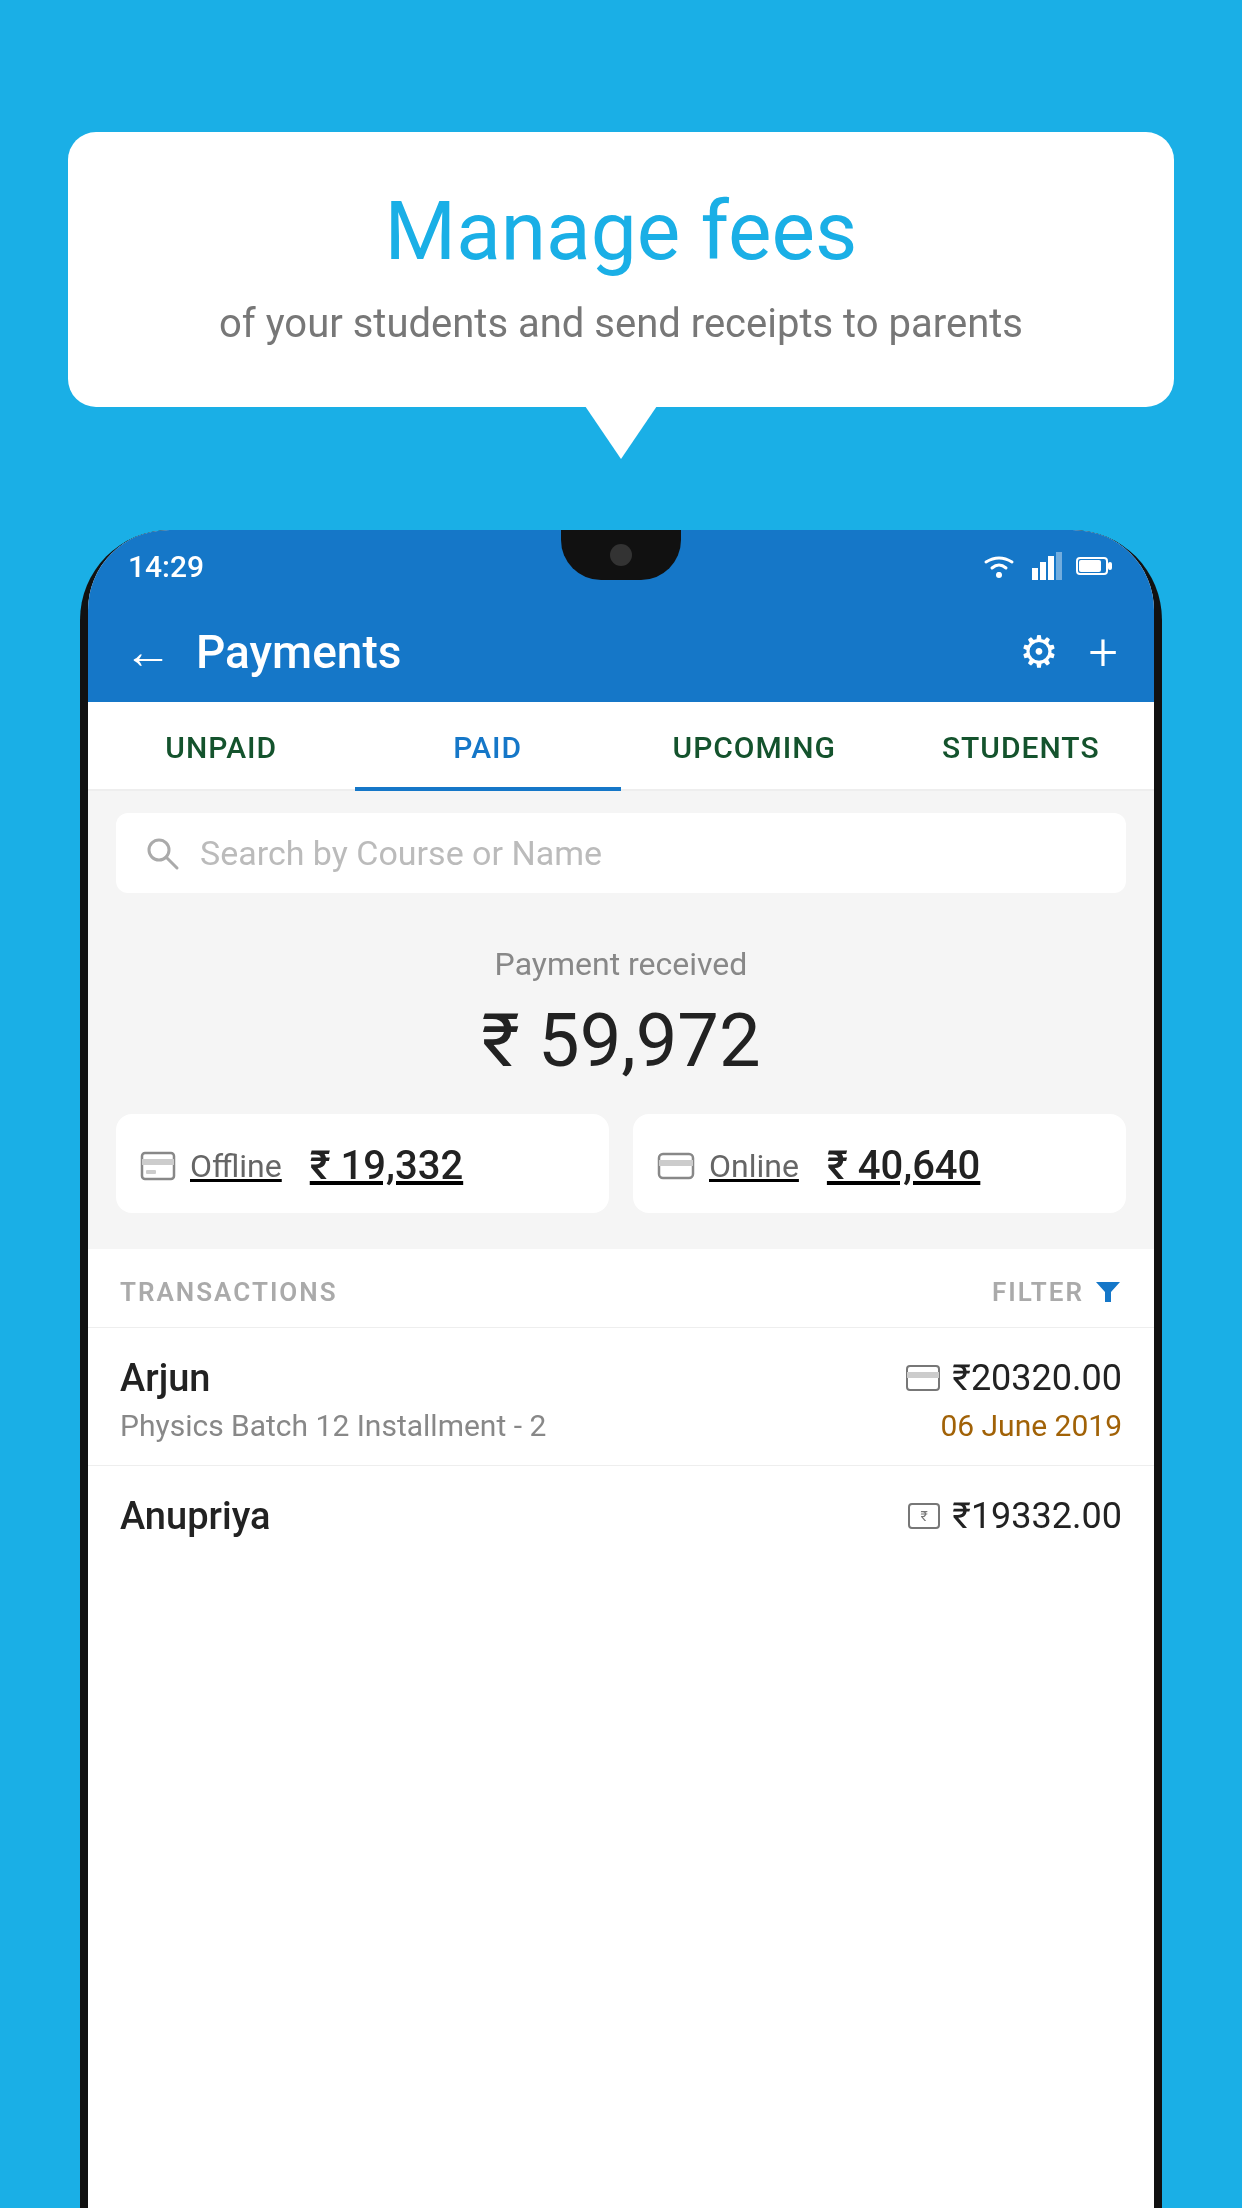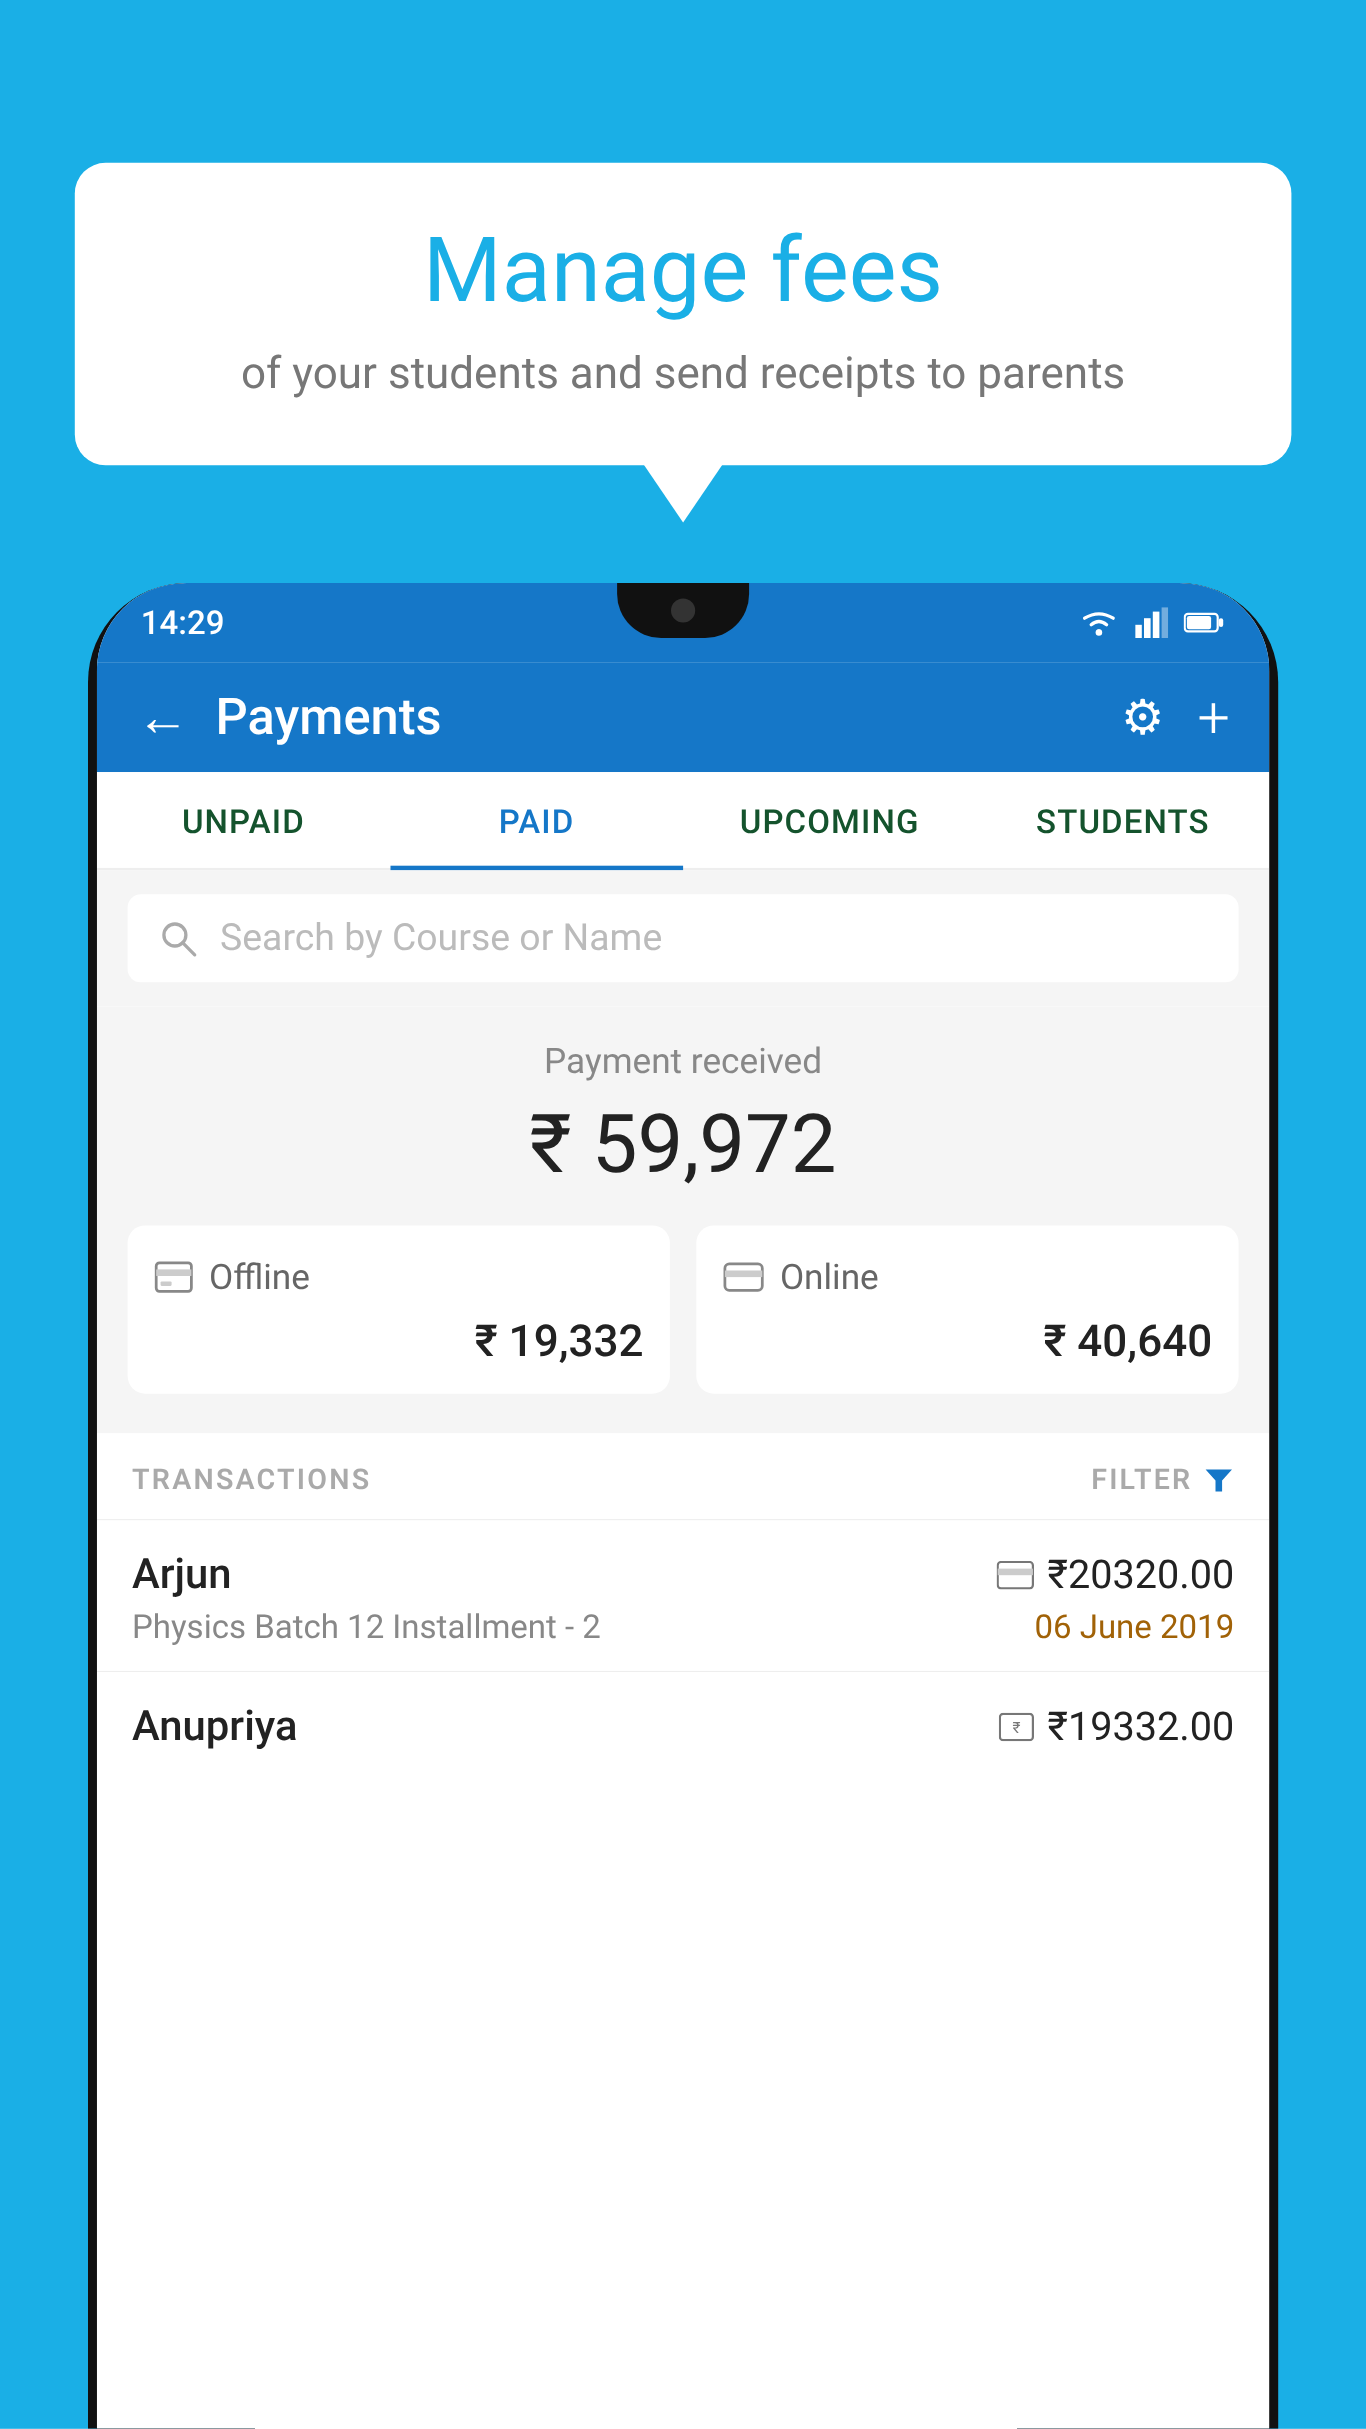--- a/index.html
+++ b/index.html
@@ -9,21 +9,21 @@
       height: 2208px;
       background-color: #1AAFE6;
       font-family: 'Roboto', Arial, sans-serif;
       overflow: hidden;
       position: relative;
     }
 
     
     .speech-bubble {
       position: absolute;
-      top: 148px;
+      top: 132px;
       left: 68px;
       right: 68px;
       background: white;
       border-radius: 28px;
       padding: 54px 60px 60px;
       text-align: center;
     }
     .speech-bubble::after {
       content: '';
       position: absolute;
@@ -203,22 +203,23 @@
     .payment-cards {
       display: flex;
       gap: 24px;
     }
     .payment-card {
       flex: 1;
       background: white;
       border-radius: 16px;
       padding: 28px 24px 24px;
       display: flex;
-      flex-direction: column;
-      gap: 16px;
+      flex-direction: row;
+      gap: 28px;
+      text-decoration: underline;
     }
     .payment-card-top {
       display: flex;
       align-items: center;
       gap: 14px;
       color: #888;
     }
     .card-label {
       font-size: 32px;
       color: #666;

